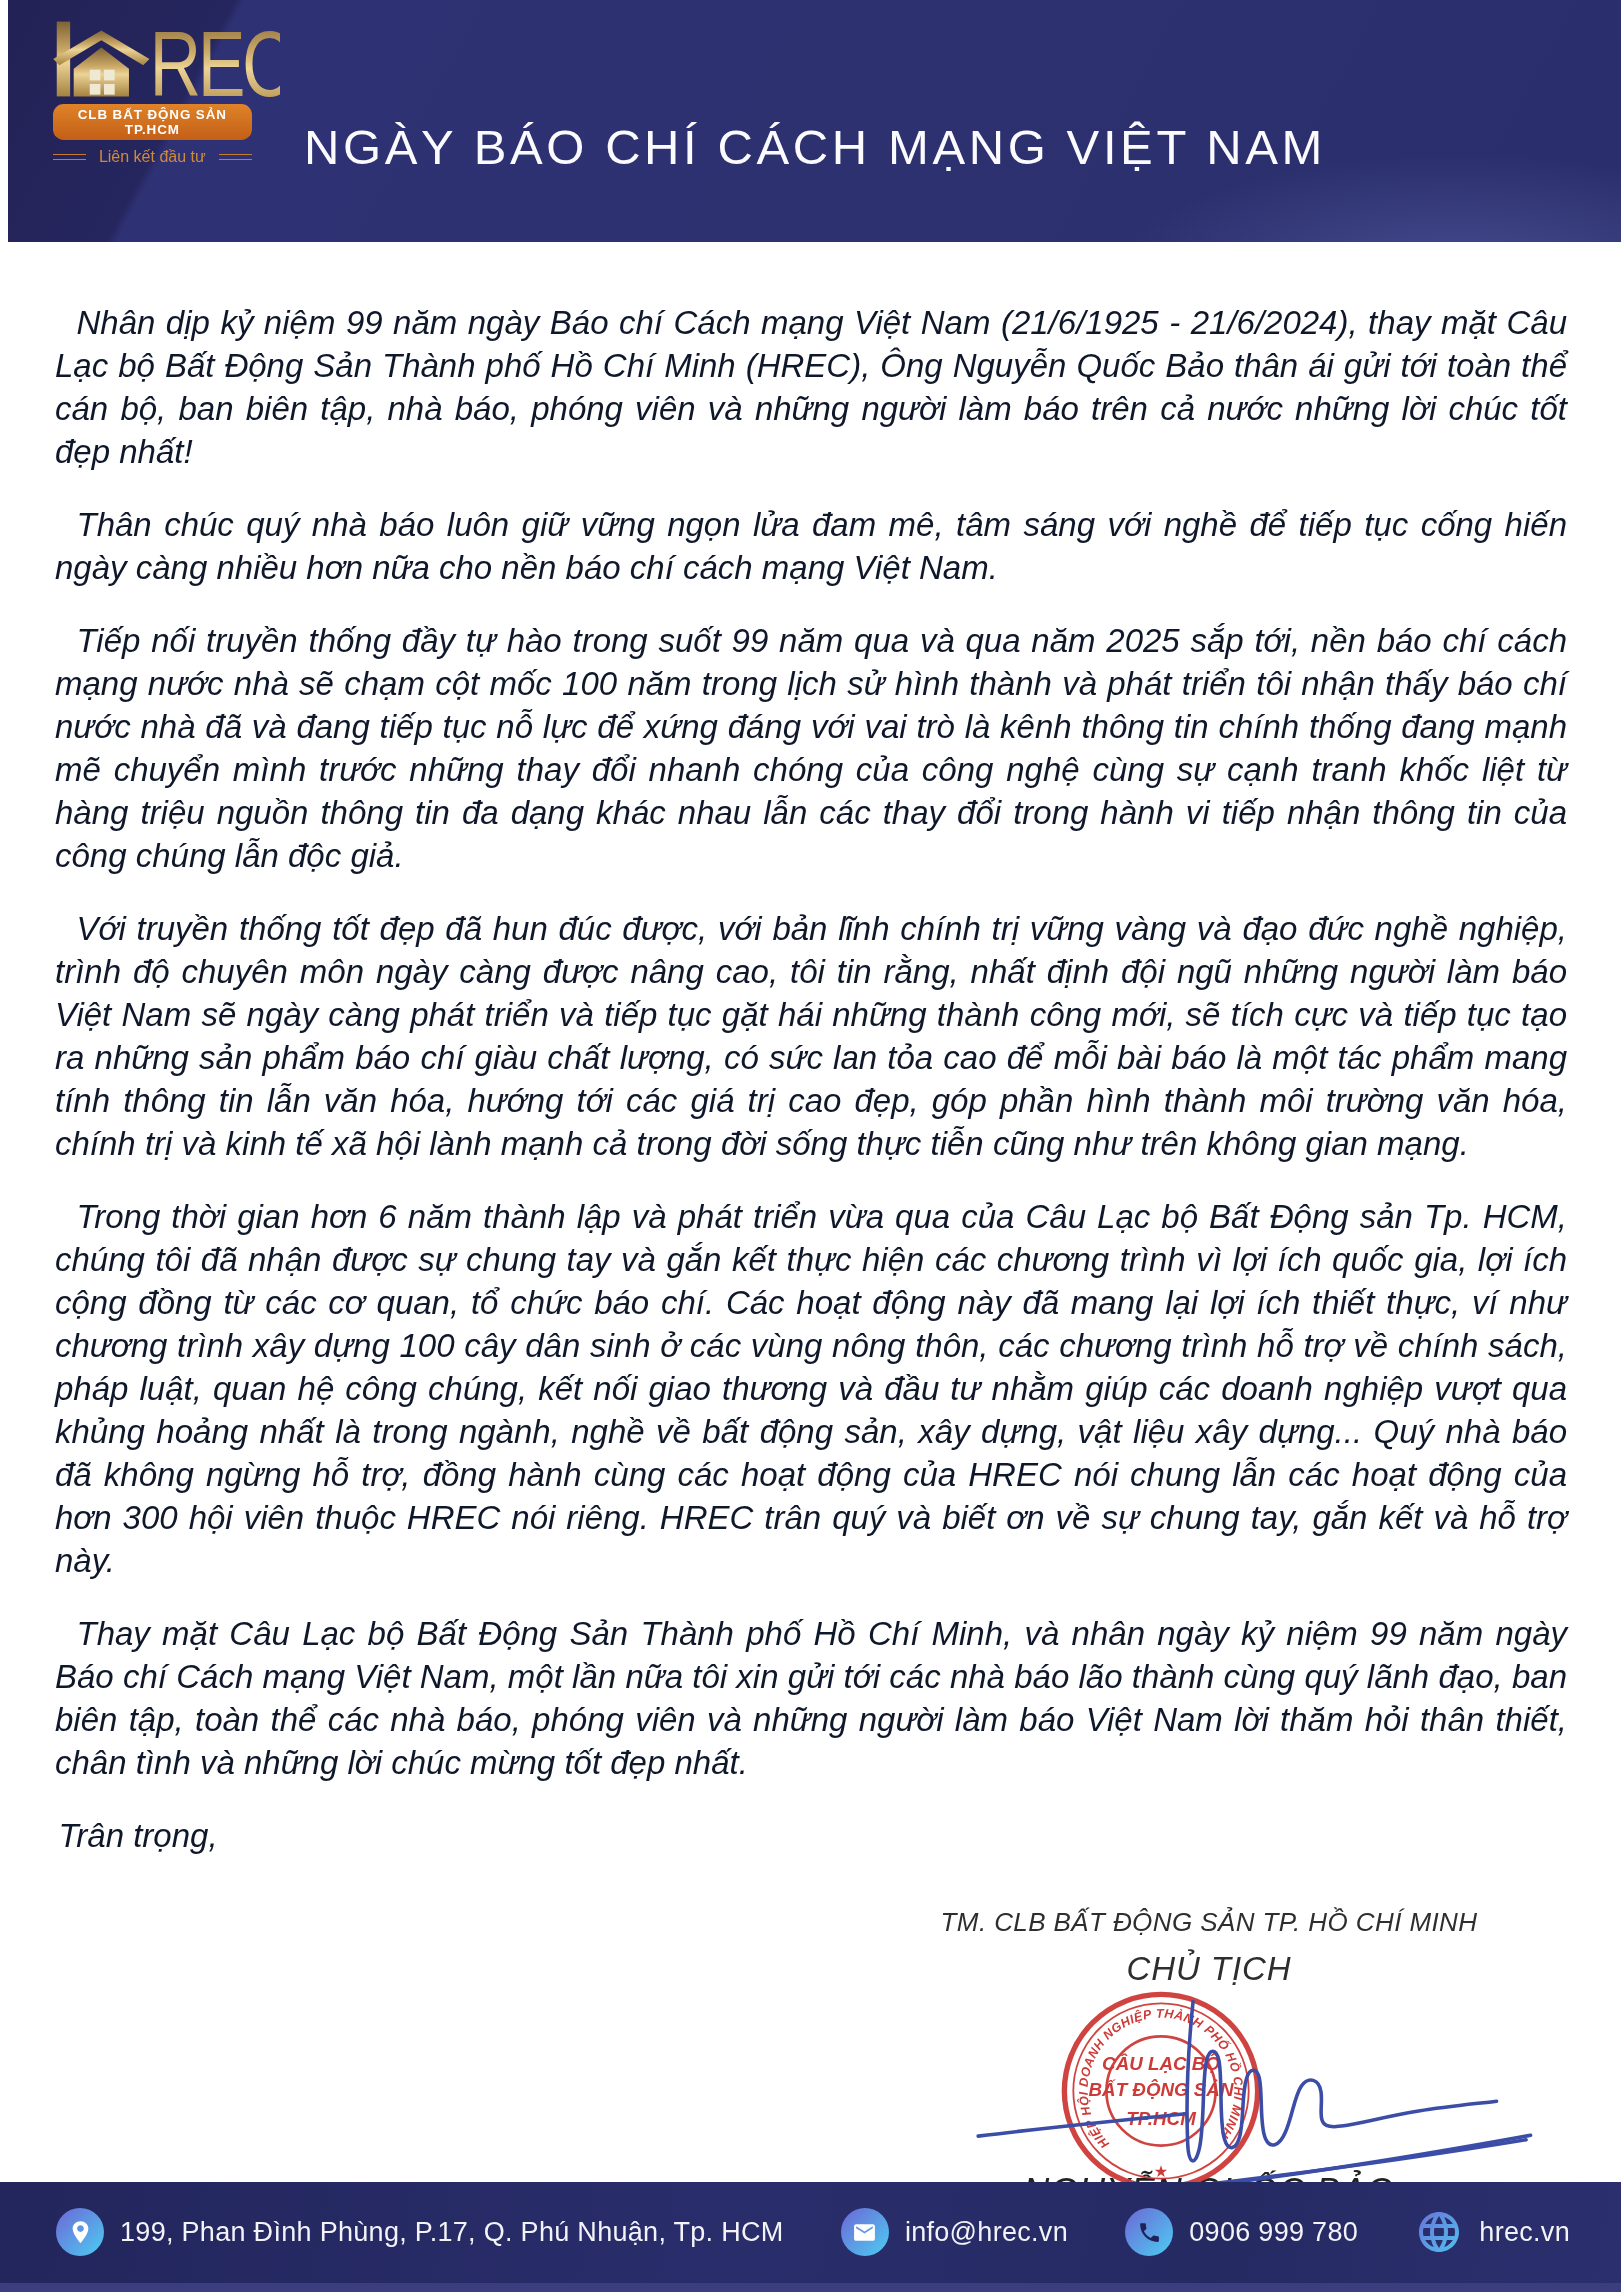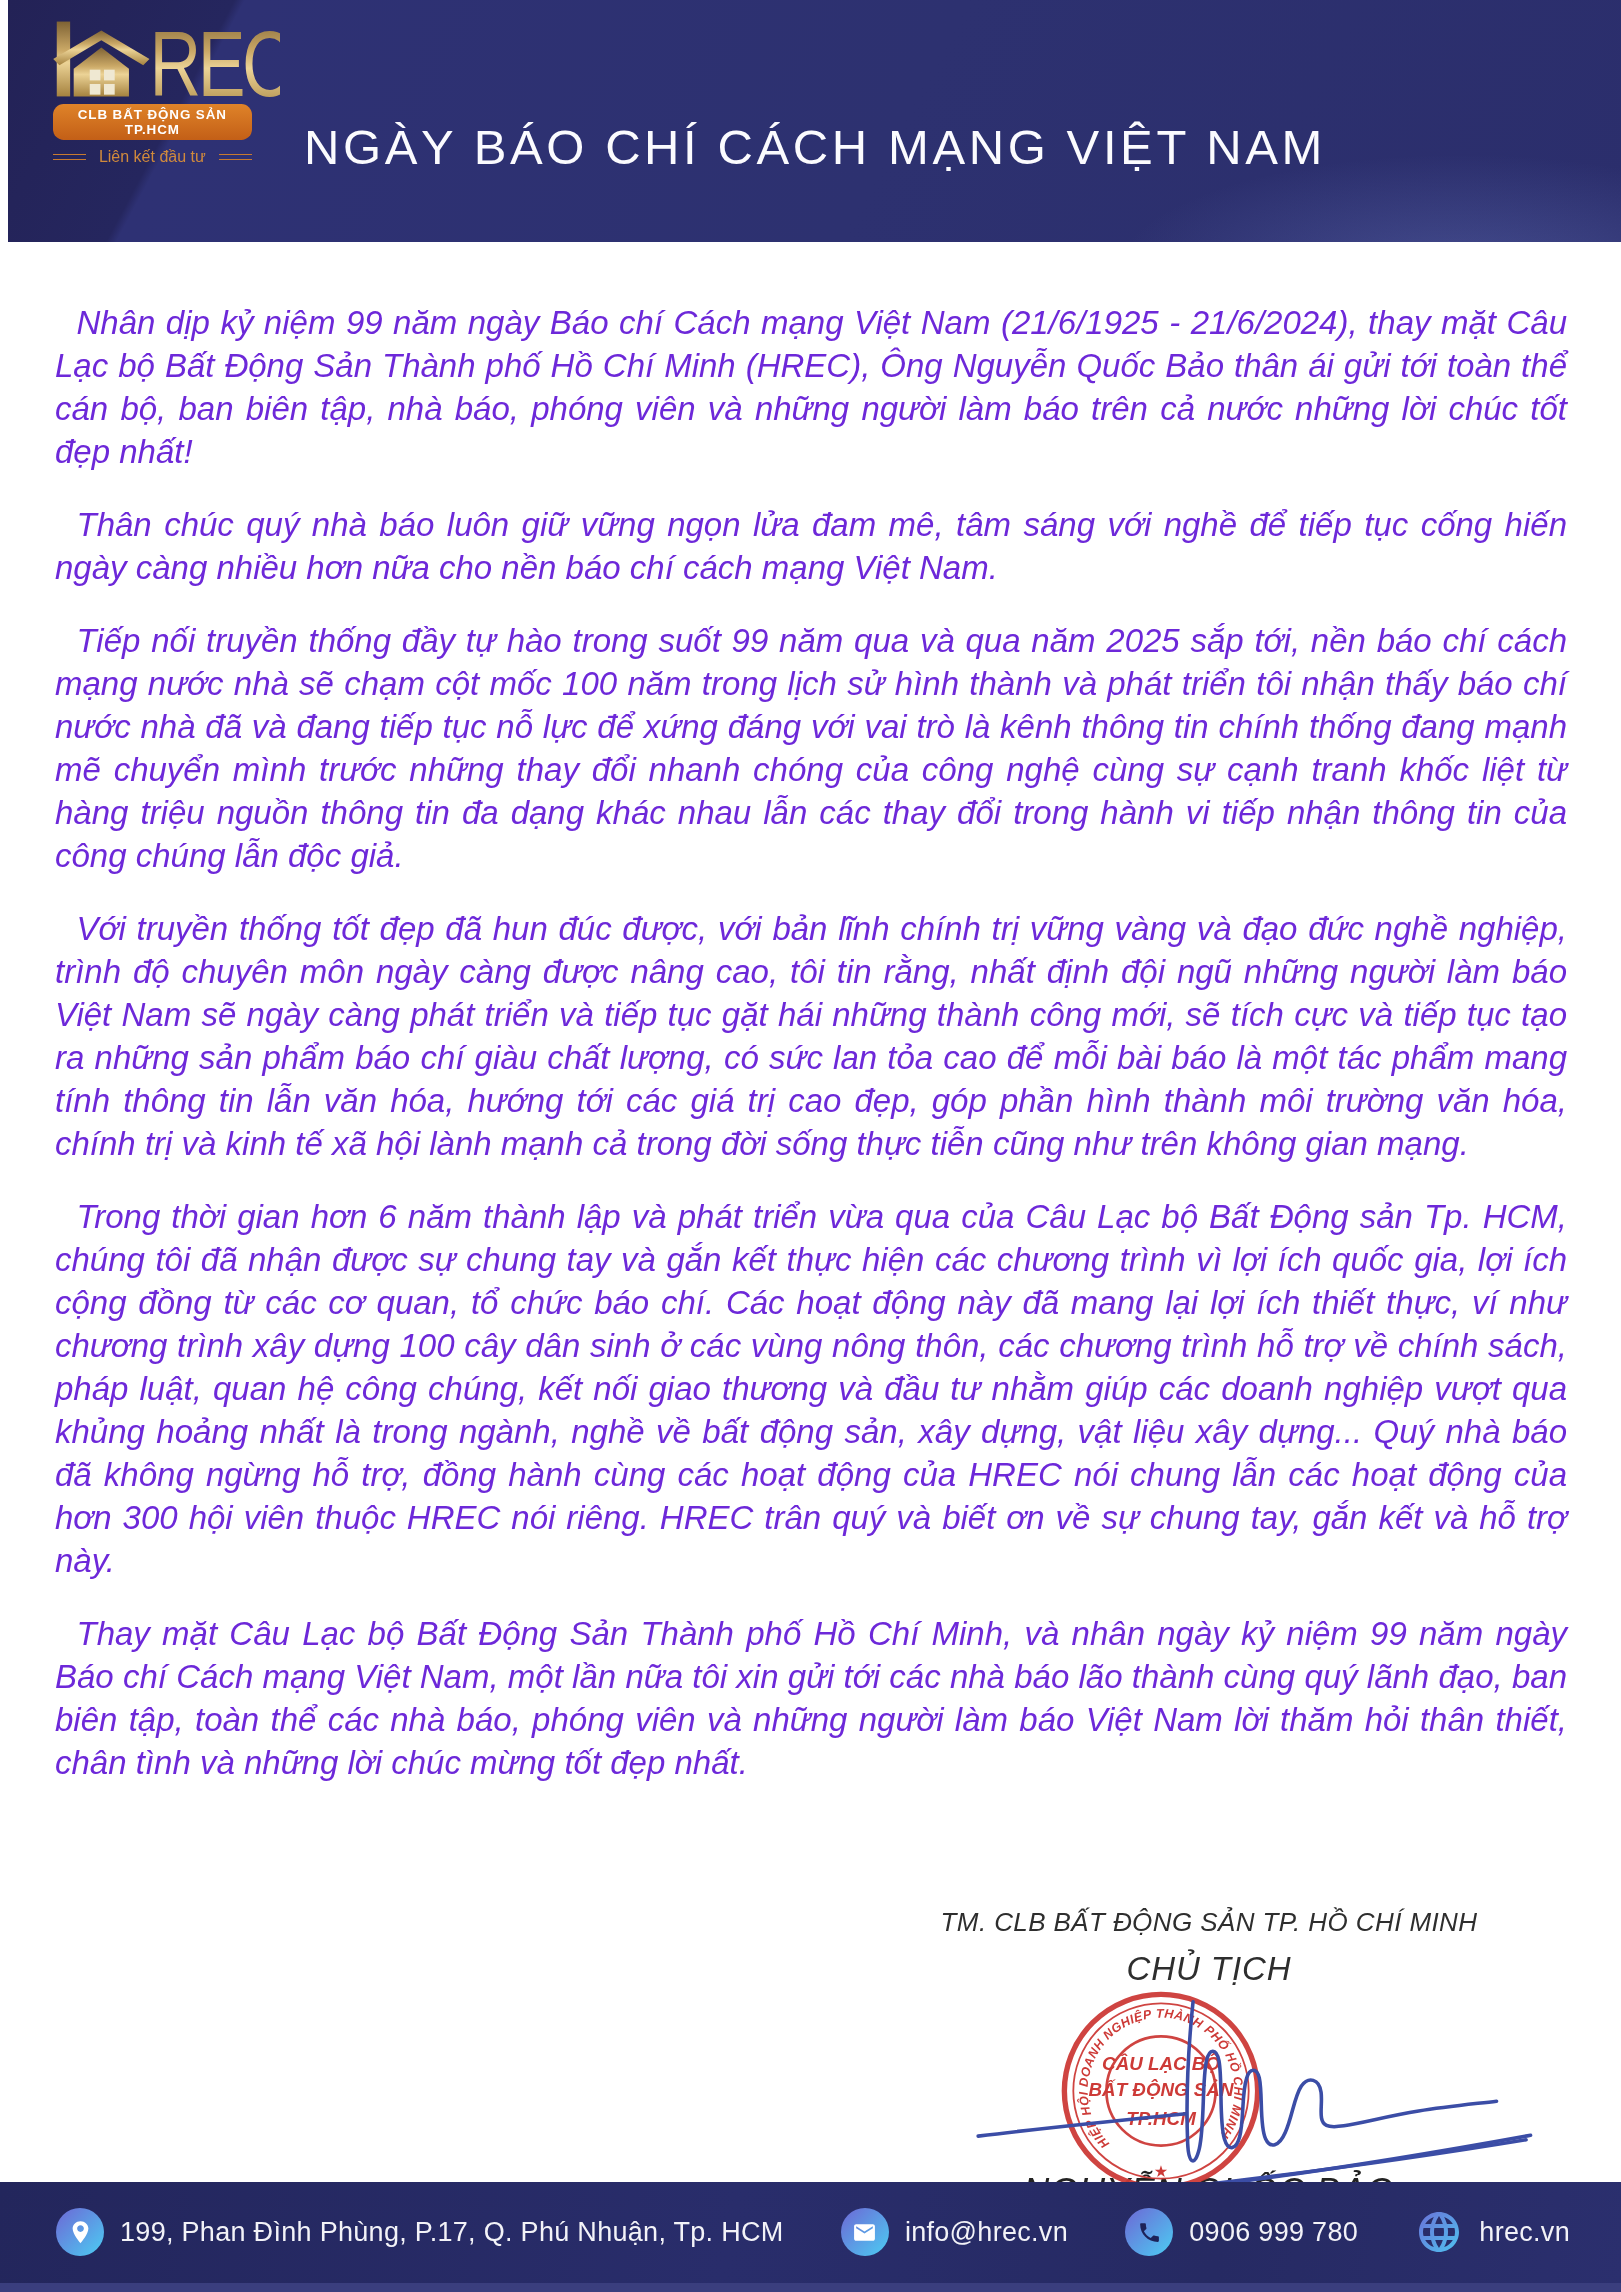--- a/index.html
+++ b/index.html
@@ -24,21 +24,21 @@
   }
   .logo-tagline{display:flex;align-items:center;gap:13px;margin:8px 0 0 1.8px;width:199px;justify-content:flex-end;}
   .logo-tagline .rule{flex:1;height:3.6px;border-top:1.8px solid #c87a30;border-bottom:1.8px solid #c87a30;}
   .logo-tagline .txt{color:#d18a3c;font-size:16px;white-space:nowrap;}
   .title{position:absolute;top:113px;left:0;right:0;text-align:center;color:#fbfbfe;}
   .title .l1{font-size:45px;letter-spacing:4.5px;font-weight:400;}
   .title .l2{font-size:49px;letter-spacing:3.6px;font-weight:400;margin-top:6px;}
   
   .letter{
     position:absolute;top:301px;left:55px;right:55px;
-    color:#6d28d9;font-style:italic;font-size:33px;line-height:43px;text-align:justify;
+    color:#0f172a;font-style:italic;font-size:33px;line-height:43px;text-align:justify;
   }
   .letter p{margin:0 0 30px 0;text-indent:21.5px;}
   .letter .closing{margin:0;text-indent:3.6px;text-align:left;}
   
   .sig{position:absolute;top:1868px;right:59px;width:708px;text-align:center;color:#2e2e2e;font-style:italic;}
   .sig-org{font-size:26px;letter-spacing:0.4px;margin-top:39px;}
   .sig-title{font-size:33px;margin-top:11.6px;letter-spacing:0.9px;}
   .sig-art{position:relative;height:176px;}
   .stamp-svg{position:absolute;left:204px;top:1.8px;}
   .sign-svg{position:absolute;left:116px;top:-5.4px;}
@@ -95,20 +95,21 @@
     </div>
   </div>
 
   <div class="letter">
     <p>Nhân dịp kỷ niệm 99 năm ngày Báo chí Cách mạng Việt Nam (21/6/1925 - 21/6/2024), thay mặt Câu Lạc bộ Bất Động Sản Thành phố Hồ Chí Minh (HREC), Ông Nguyễn Quốc Bảo thân ái gửi tới toàn thể cán bộ, ban biên tập, nhà báo, phóng viên và những người làm báo trên cả nước những lời chúc tốt đẹp nhất!</p>
     <p>Thân chúc quý nhà báo luôn giữ vững ngọn lửa đam mê, tâm sáng với nghề để tiếp tục cống hiến ngày càng nhiều hơn nữa cho nền báo chí cách mạng Việt Nam.</p>
     <p>Tiếp nối truyền thống đầy tự hào trong suốt 99 năm qua và qua năm 2025 sắp tới, nền báo chí cách mạng nước nhà sẽ chạm cột mốc 100 năm trong lịch sử hình thành và phát triển tôi nhận thấy báo chí nước nhà đã và đang tiếp tục nỗ lực để xứng đáng với vai trò là kênh thông tin chính thống đang mạnh mẽ chuyển mình trước những thay đổi nhanh chóng của công nghệ cùng sự cạnh tranh khốc liệt từ hàng triệu nguồn thông tin đa dạng khác nhau lẫn các thay đổi trong hành vi tiếp nhận thông tin của công chúng lẫn độc giả.</p>
     <p>Với truyền thống tốt đẹp đã hun đúc được, với bản lĩnh chính trị vững vàng và đạo đức nghề nghiệp, trình độ chuyên môn ngày càng được nâng cao, tôi tin rằng, nhất định đội ngũ những người làm báo Việt Nam sẽ ngày càng phát triển và tiếp tục gặt hái những thành công mới, sẽ tích cực và tiếp tục tạo ra những sản phẩm báo chí giàu chất lượng, có sức lan tỏa cao để mỗi bài báo là một tác phẩm mang tính thông tin lẫn văn hóa, hướng tới các giá trị cao đẹp, góp phần hình thành môi trường văn hóa, chính trị và kinh tế xã hội lành mạnh cả trong đời sống thực tiễn cũng như trên không gian mạng.</p>
     <p>Trong thời gian hơn 6 năm thành lập và phát triển vừa qua của Câu Lạc bộ Bất Động sản Tp. HCM, chúng tôi đã nhận được sự chung tay và gắn kết thực hiện các chương trình vì lợi ích quốc gia, lợi ích cộng đồng từ các cơ quan, tổ chức báo chí. Các hoạt động này đã mang lại lợi ích thiết thực, ví như chương trình xây dựng 100 cây dân sinh ở các vùng nông thôn, các chương trình hỗ trợ về chính sách, pháp luật, quan hệ công chúng, kết nối giao thương và đầu tư nhằm giúp các doanh nghiệp vượt qua khủng hoảng nhất là trong ngành, nghề về bất động sản, xây dựng, vật liệu xây dựng... Quý nhà báo đã không ngừng hỗ trợ, đồng hành cùng các hoạt động của HREC nói chung lẫn các hoạt động của hơn 300 hội viên thuộc HREC nói riêng. HREC trân quý và biết ơn về sự chung tay, gắn kết và hỗ trợ này.</p>
     <p>Thay mặt Câu Lạc bộ Bất Động Sản Thành phố Hồ Chí Minh, và nhân ngày kỷ niệm 99 năm ngày Báo chí Cách mạng Việt Nam, một lần nữa tôi xin gửi tới các nhà báo lão thành cùng quý lãnh đạo, ban biên tập, toàn thể các nhà báo, phóng viên và những người làm báo Việt Nam lời thăm hỏi thân thiết, chân tình và những lời chúc mừng tốt đẹp nhất.</p>
+    <div class="closing">Trân trọng,</div>
   </div>
 
   <div class="sig">
     <div class="sig-org">TM. CLB BẤT ĐỘNG SẢN TP. HỒ CHÍ MINH</div>
     <div class="sig-title">CHỦ TỊCH</div>
     <div class="sig-art">
 
       <svg class="stamp-svg" width="204" height="204" viewBox="-114 -114 228 228">
         <g stroke="#cd3a37" fill="none" opacity="0.95">
           <circle r="108" stroke-width="6"></circle>

